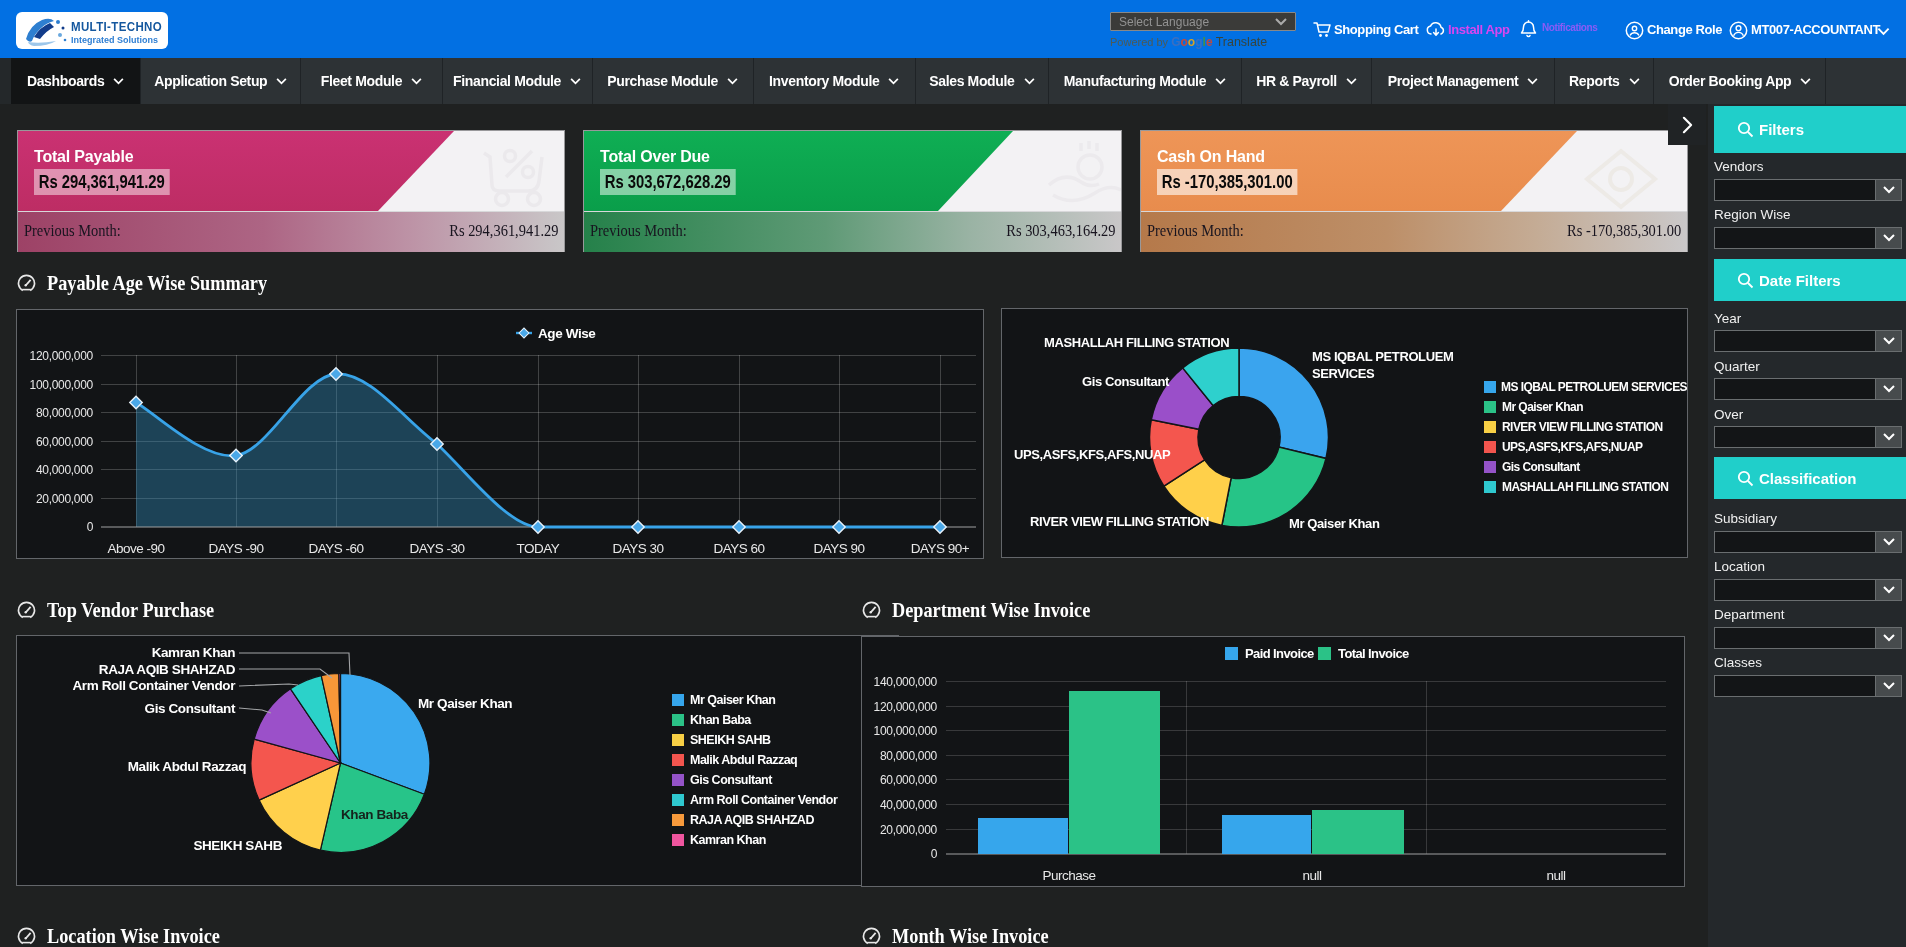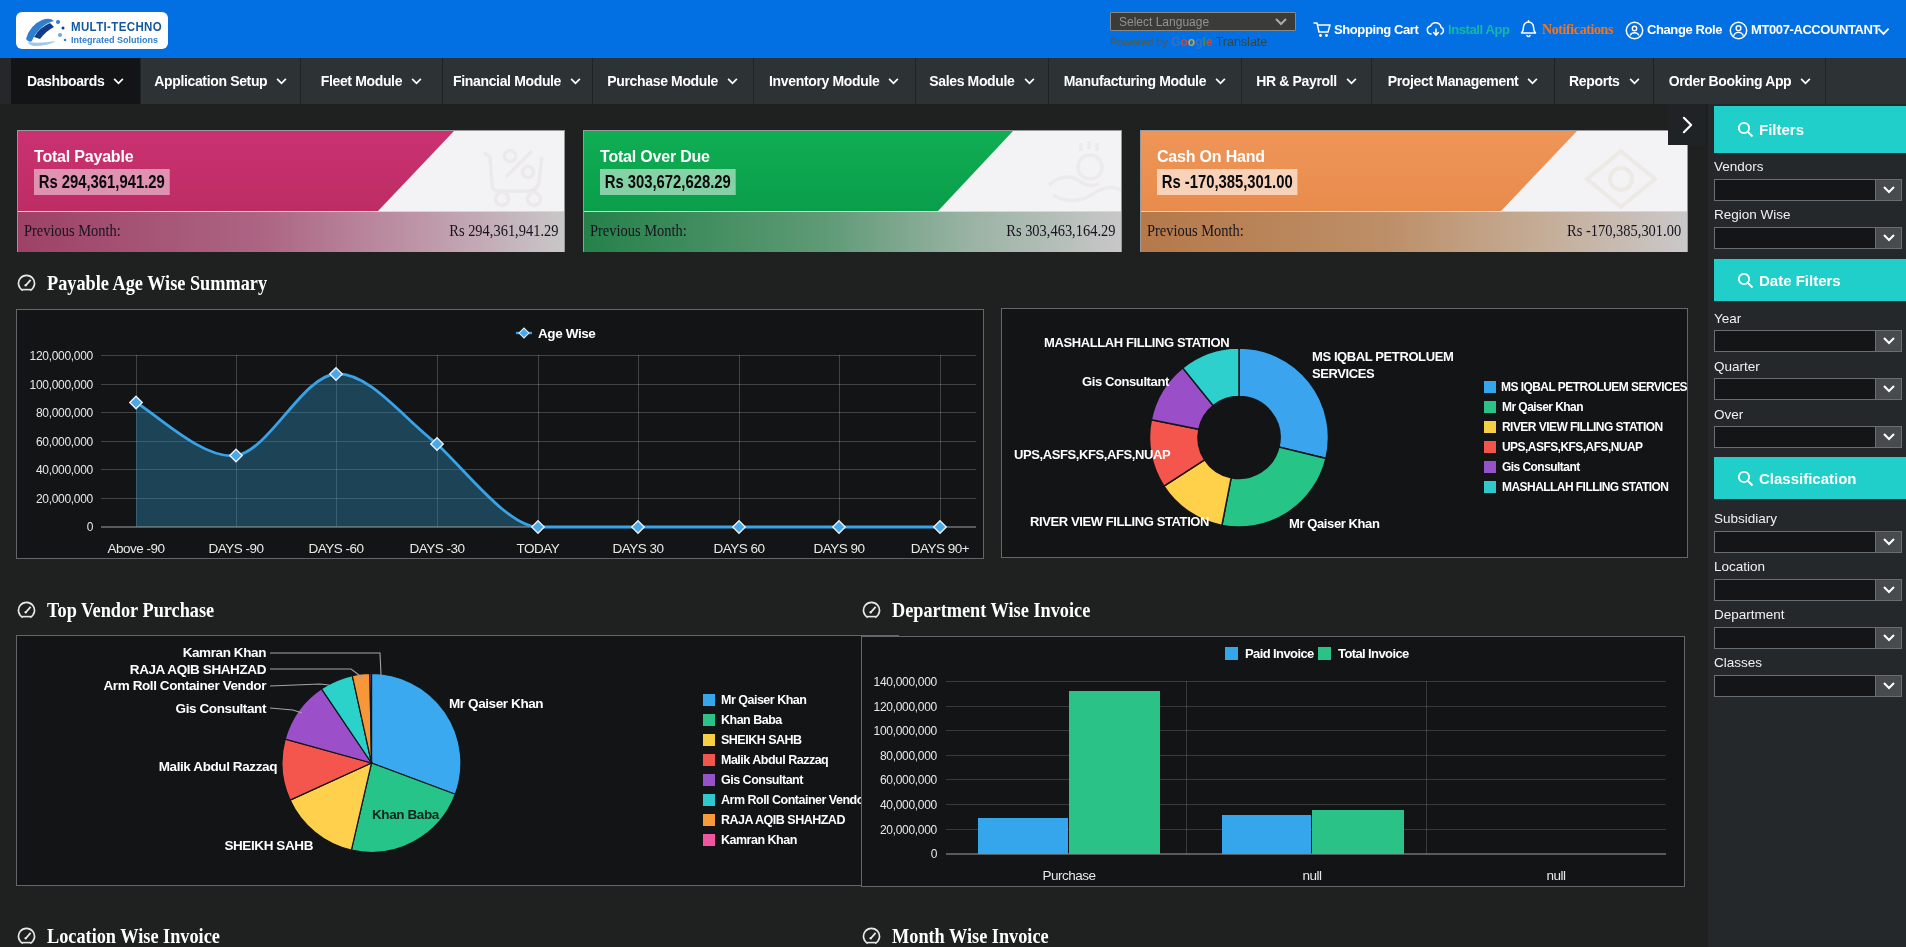--- a/index.html
+++ b/index.html
@@ -62,29 +62,29 @@
       <circle cx="13.5" cy="14.5" r="1.4" fill="#fff"></circle>
     </svg>
 </div>
 <div class="abs" style="left:1334px;top:22px;color:#fff;font-size:13px;font-weight:600;letter-spacing:-0.4px;">Shopping Cart</div>
 <div class="abs" style="left:1426px;top:21px;">
   <svg width="20" height="18" viewBox="0 0 20 18">
       <path d="M5 13a4 4 0 0 1-.5-7.9A5.5 5.5 0 0 1 15 6.2 3.6 3.6 0 0 1 15 13" fill="none" stroke="#fff" stroke-width="1.5" stroke-linecap="round"></path>
       <path d="M10 8v6M7.6 11.6l2.4 2.6 2.4-2.6" fill="none" stroke="#fff" stroke-width="1.5" stroke-linecap="round" stroke-linejoin="round"></path>
     </svg>
 </div>
-<div class="abs" style="left:1448px;top:22px;color:#14b8a6;font-size:13px;font-weight:600;letter-spacing:-0.4px;">Install App</div>
+<div class="abs" style="left:1448px;top:22px;color:#d946ef;font-size:13px;font-weight:600;letter-spacing:-0.4px;">Install App</div>
 <div class="abs" style="left:1520px;top:20px;">
   <svg width="17" height="19" viewBox="0 0 17 19">
       <path d="M8.5 2a5 5 0 0 1 5 5c0 4 1.5 5.5 2 6H1.5c.5-.5 2-2 2-6a5 5 0 0 1 5-5Z" fill="none" stroke="#fff" stroke-width="1.5" stroke-linejoin="round"></path>
       <path d="M7 15.5a1.6 1.6 0 0 0 3 0" fill="none" stroke="#fff" stroke-width="1.5" stroke-linecap="round"></path>
       <path d="M8.5 2V.8" stroke="#fff" stroke-width="1.5" stroke-linecap="round"></path>
     </svg>
 </div>
-<div class="abs" style="left:1542px;top:22px;color:#f97316;font-size:14px;font-weight:600;letter-spacing:-0.4px;font-family:Liberation Serif, serif;">Notifications</div>
+<div class="abs" style="left:1542px;top:22px;color:#8b5cf6;font-size:10px;font-weight:600;letter-spacing:-0.4px;">Notifications</div>
 <div class="abs" style="left:1625px;top:21px;">
   <svg width="19" height="19" viewBox="0 0 19 19">
       <circle cx="9.5" cy="9.5" r="8.2" fill="none" stroke="#fff" stroke-width="1.5"></circle>
       <circle cx="9.5" cy="7.5" r="2.2" fill="none" stroke="#fff" stroke-width="1.4"></circle>
       <path d="M5 14.5a5 5 0 0 1 9 0" fill="none" stroke="#fff" stroke-width="1.4"></path>
     </svg>
 </div>
 <div class="abs" style="left:1647px;top:22px;color:#fff;font-size:13px;font-weight:600;letter-spacing:-0.4px;">Change Role</div>
 <div class="abs" style="left:1729px;top:21px;">
   <svg width="19" height="19" viewBox="0 0 19 19">
@@ -331,21 +331,21 @@
       <g fill="#fff" font-size="12" font-weight="600" letter-spacing="-0.55">
         <text x="499" y="82">MS IQBAL PETROLUEM SERVICES</text>
         <text x="500" y="102">Mr Qaiser Khan</text>
         <text x="500" y="122">RIVER VIEW FILLING STATION</text>
         <text x="500" y="142">UPS,ASFS,KFS,AFS,NUAP</text>
         <text x="500" y="162">Gis Consultant</text>
         <text x="500" y="182">MASHALLAH FILLING STATION</text>
       </g>
     </svg>
   </div>
-  <div class="panel" id="panel-pie" style="left:16px;top:531px;width:883px;height:251px;padding-left:31px;">
+  <div class="panel" id="panel-pie" style="left:16px;top:531px;width:883px;height:251px;">
     <svg width="829" height="249" font-family="Liberation Sans,sans-serif">
       <g stroke="#131517" stroke-width="1.2">
         <path d="M323.5,127 L323.5,37.5 A89.5,89.5 0 0 1 407.3,158.3 Z" fill="#3aa9ef"></path>
         <path d="M323.5,127 L407.3,158.3 A89.5,89.5 0 0 1 303.4,214.2 Z" fill="#27c489"></path>
         <path d="M323.5,127 L303.4,214.2 A89.5,89.5 0 0 1 242.1,164.1 Z" fill="#ffd04c"></path>
         <path d="M323.5,127 L242.1,164.1 A89.5,89.5 0 0 1 237.2,103.2 Z" fill="#f4564e"></path>
         <path d="M323.5,127 L237.2,103.2 A89.5,89.5 0 0 1 273.5,52.8 Z" fill="#9b50c9"></path>
         <path d="M323.5,127 L273.5,52.8 A89.5,89.5 0 0 1 304.3,39.6 Z" fill="#2bd2c9"></path>
         <path d="M323.5,127 L304.3,39.6 A89.5,89.5 0 0 1 321.9,37.5 Z" fill="#f79738"></path>
         <path d="M323.5,127 L321.9,37.5 A89.5,89.5 0 0 1 323.5,37.5 Z" fill="#f0569f"></path>

